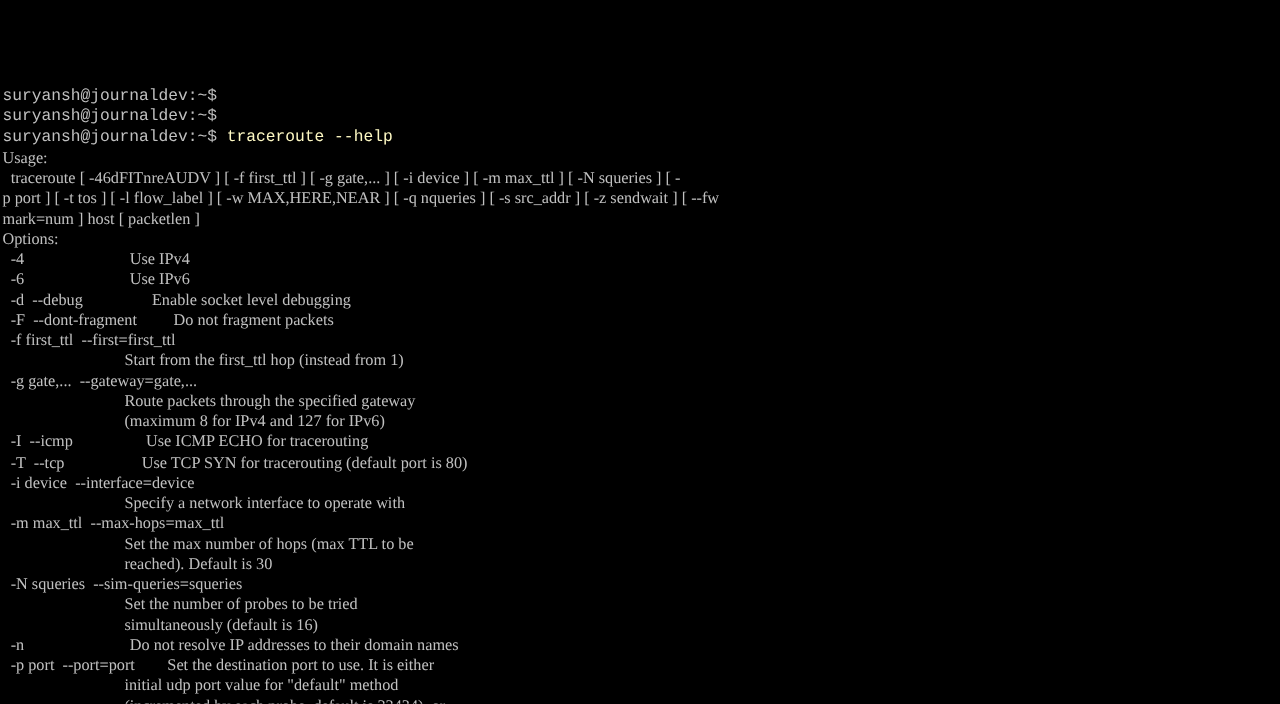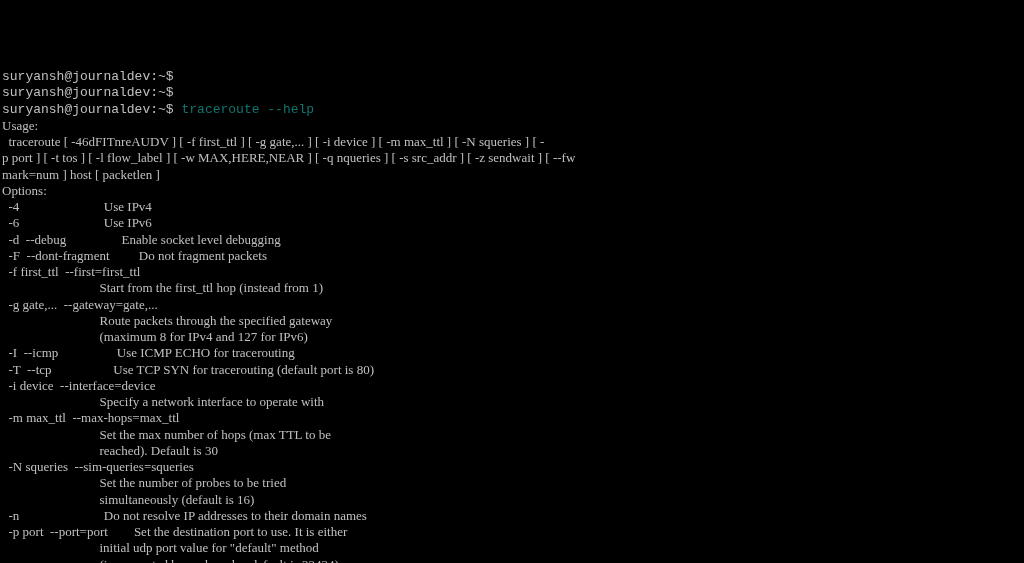--- a/index.html
+++ b/index.html
@@ -10,21 +10,21 @@
       font-size: 13px;
       line-height: 1.25;
       padding: 4px 2px;
       width: 1024px;
       height: 563px;
       overflow: hidden;
       white-space: pre;
     }
     .prompt-user { color: #c0c0c0; }
     .prompt-symbol { color: #c0c0c0; }
-    .command { color: #0f766e; }
+    .command { color: #fef9c3; }
     .output { color: #c0c0c0; font-family: Liberation Serif, serif; }
     .line { display: block; }
   </style>
 </head>
 <body>
 
 
 
 <div><span class="line"><span class="prompt-user">suryansh@journaldev</span><span class="prompt-user">:</span><span class="prompt-user">~</span><span class="prompt-symbol">$</span><span> </span><span class="command"></span></span><span class="line"><span class="prompt-user">suryansh@journaldev</span><span class="prompt-user">:</span><span class="prompt-user">~</span><span class="prompt-symbol">$</span><span> </span><span class="command"></span></span><span class="line"><span class="prompt-user">suryansh@journaldev</span><span class="prompt-user">:</span><span class="prompt-user">~</span><span class="prompt-symbol">$</span><span> </span><span class="command">traceroute --help</span></span><span class="line output">Usage:</span><span class="line output">  traceroute [ -46dFITnreAUDV ] [ -f first_ttl ] [ -g gate,... ] [ -i device ] [ -m max_ttl ] [ -N squeries ] [ -</span><span class="line output">p port ] [ -t tos ] [ -l flow_label ] [ -w MAX,HERE,NEAR ] [ -q nqueries ] [ -s src_addr ] [ -z sendwait ] [ --fw</span><span class="line output">mark=num ] host [ packetlen ]</span><span class="line output">Options:</span><span class="line output">  -4                          Use IPv4</span><span class="line output">  -6                          Use IPv6</span><span class="line output">  -d  --debug                 Enable socket level debugging</span><span class="line output">  -F  --dont-fragment         Do not fragment packets</span><span class="line output">  -f first_ttl  --first=first_ttl</span><span class="line output">                              Start from the first_ttl hop (instead from 1)</span><span class="line output">  -g gate,...  --gateway=gate,...</span><span class="line output">                              Route packets through the specified gateway</span><span class="line output">                              (maximum 8 for IPv4 and 127 for IPv6)</span><span class="line output">  -I  --icmp                  Use ICMP ECHO for tracerouting</span><span class="line output">  -T  --tcp                   Use TCP SYN for tracerouting (default port is 80)</span><span class="line output">  -i device  --interface=device</span><span class="line output">                              Specify a network interface to operate with</span><span class="line output">  -m max_ttl  --max-hops=max_ttl</span><span class="line output">                              Set the max number of hops (max TTL to be</span><span class="line output">                              reached). Default is 30</span><span class="line output">  -N squeries  --sim-queries=squeries</span><span class="line output">                              Set the number of probes to be tried</span><span class="line output">                              simultaneously (default is 16)</span><span class="line output">  -n                          Do not resolve IP addresses to their domain names</span><span class="line output">  -p port  --port=port        Set the destination port to use. It is either</span><span class="line output">                              initial udp port value for "default" method</span><span class="line output">                              (incremented by each probe, default is 33434), or</span></div>
 

